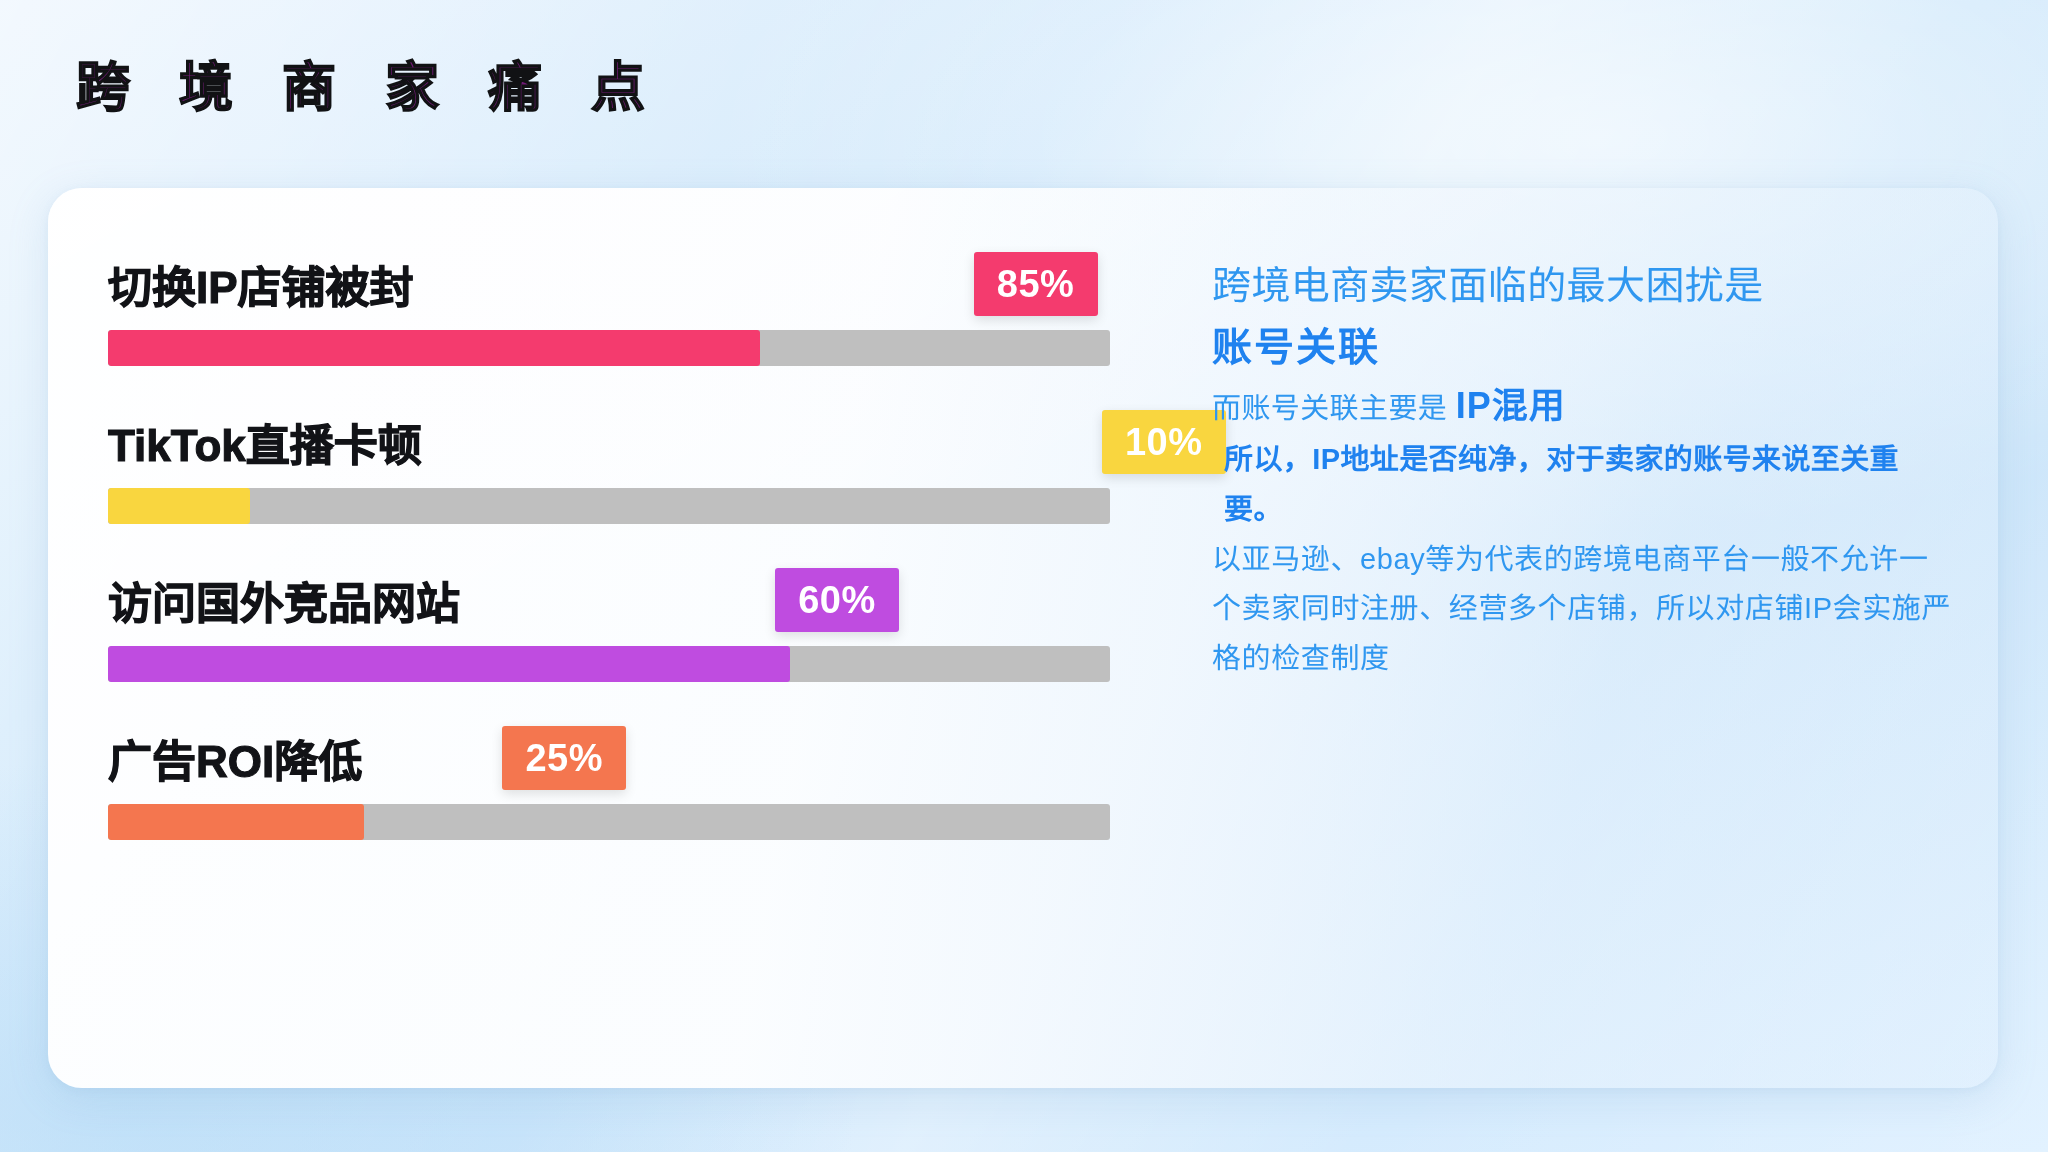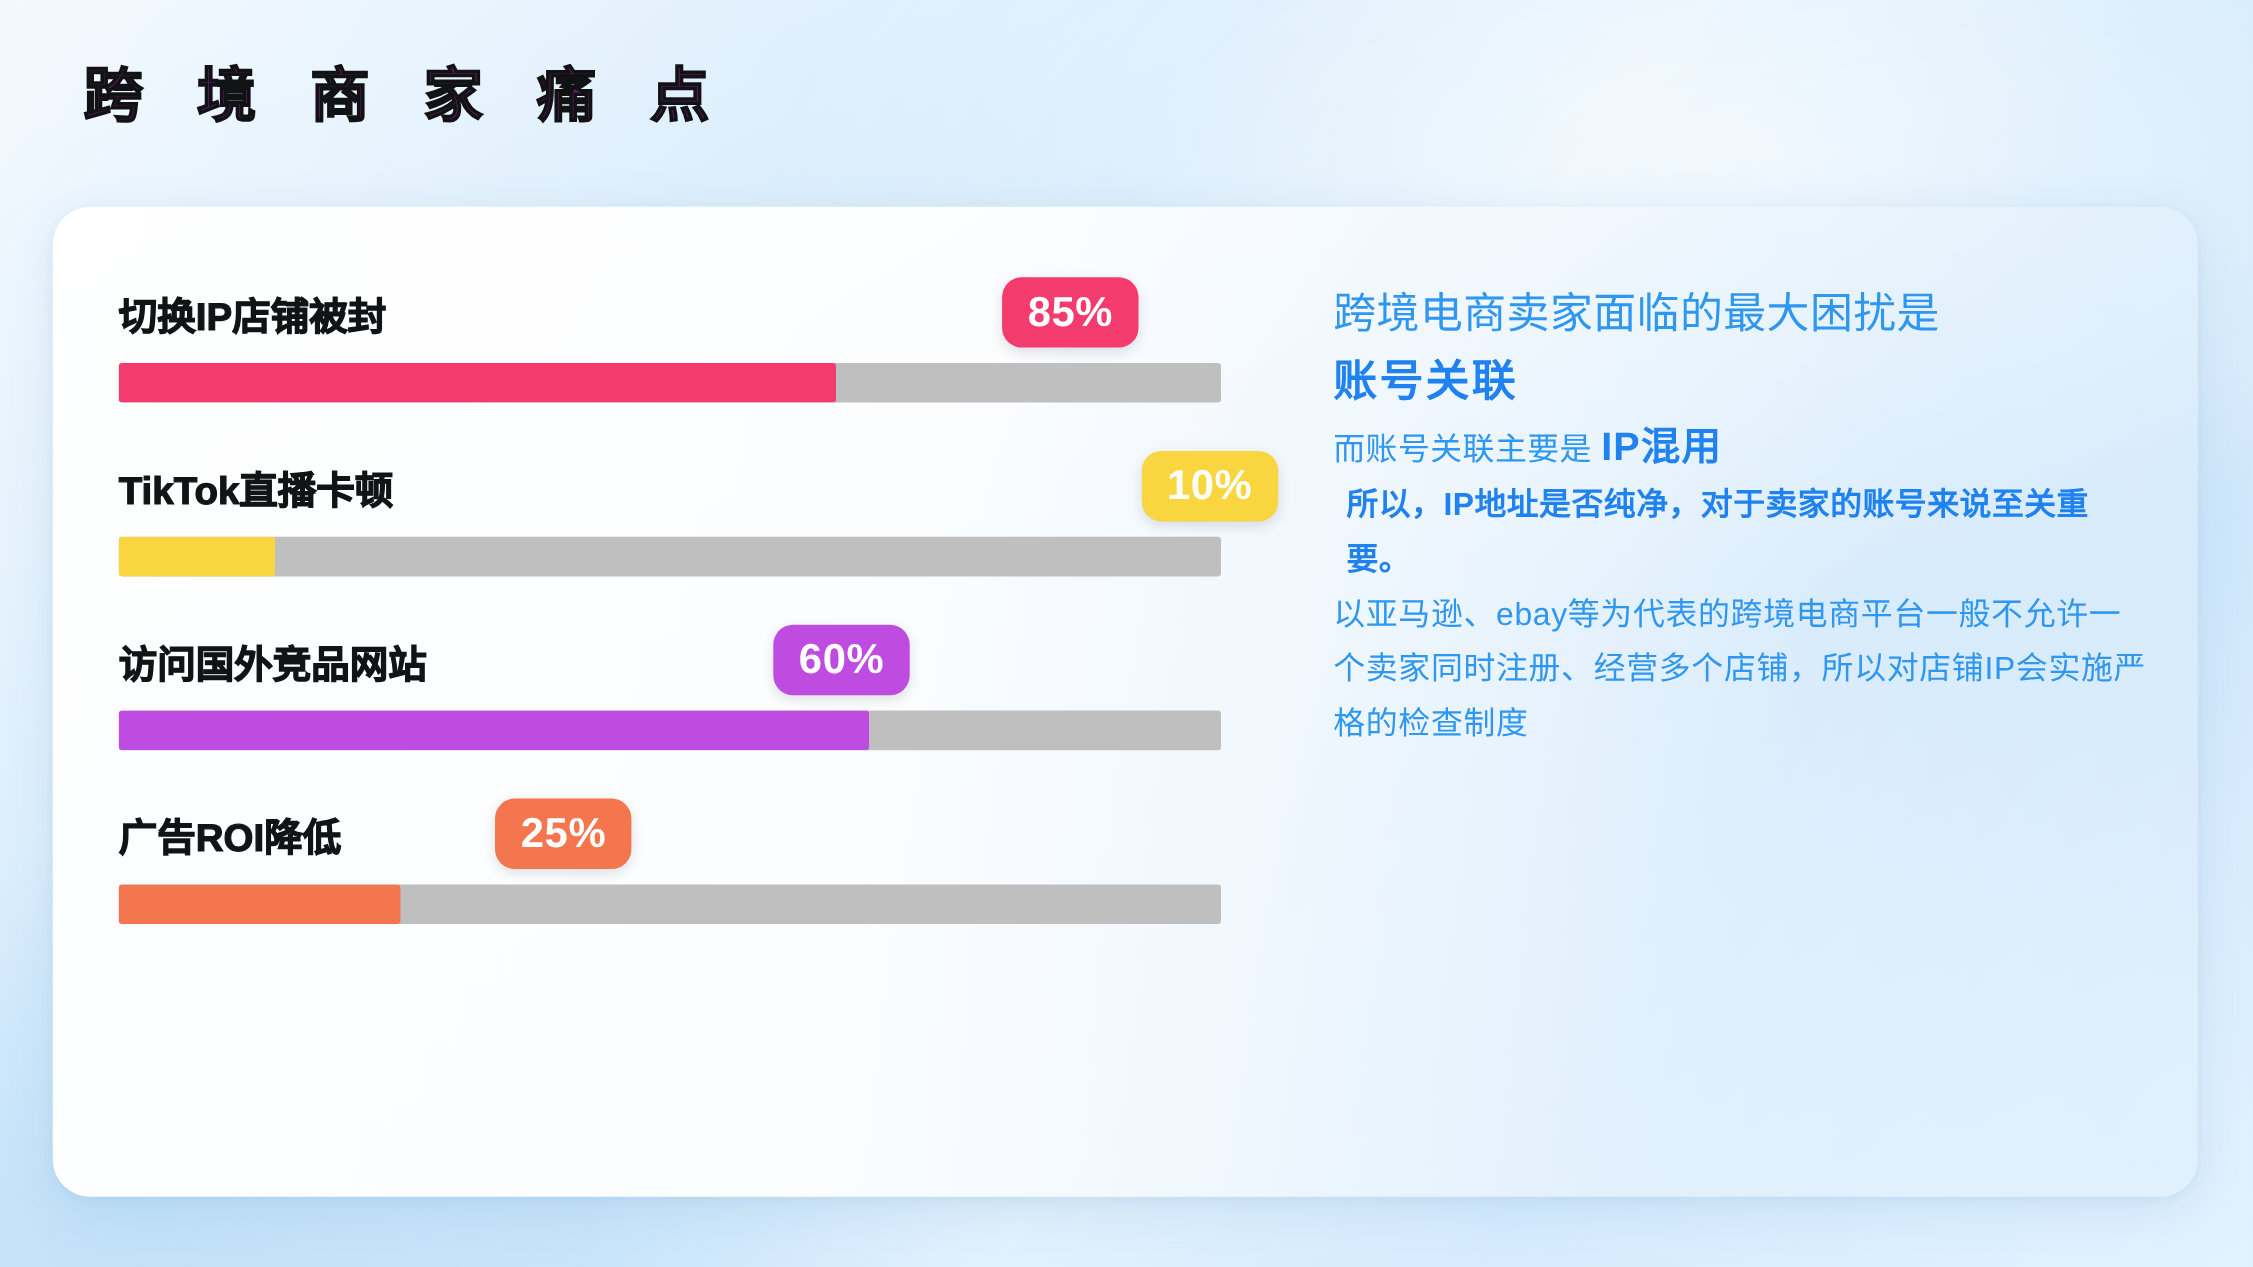--- a/index.html
+++ b/index.html
@@ -93,36 +93,36 @@
   .bar-row { position:relative; height:158px; }
   .bar-row:last-child { height:auto; }
 
   .bar-head {
     position:relative;
     height:92px;
     display:flex;
     align-items:center;
   }
   .bar-label {
-    font-size:35px;
+    font-size:44px;
     font-weight:900;
     color:#121317;
     letter-spacing:0px;
     white-space:nowrap;
     -webkit-text-stroke:1.1px #121317;
   }
   .badge {
     margin-left:26px;
     display:inline-flex;
     align-items:center;
     justify-content:center;
     min-width:124px;
     height:64px;
     padding:0 18px;
-    border-radius:18px;
+    border-radius:3px;
     color:#ffffff;
     font-size:38px;
     font-weight:900;
     letter-spacing:0.5px;
     line-height:1;
     box-shadow:0 4px 12px rgba(0,0,0,0.12);
   }
 
   .track {
     position:relative;

